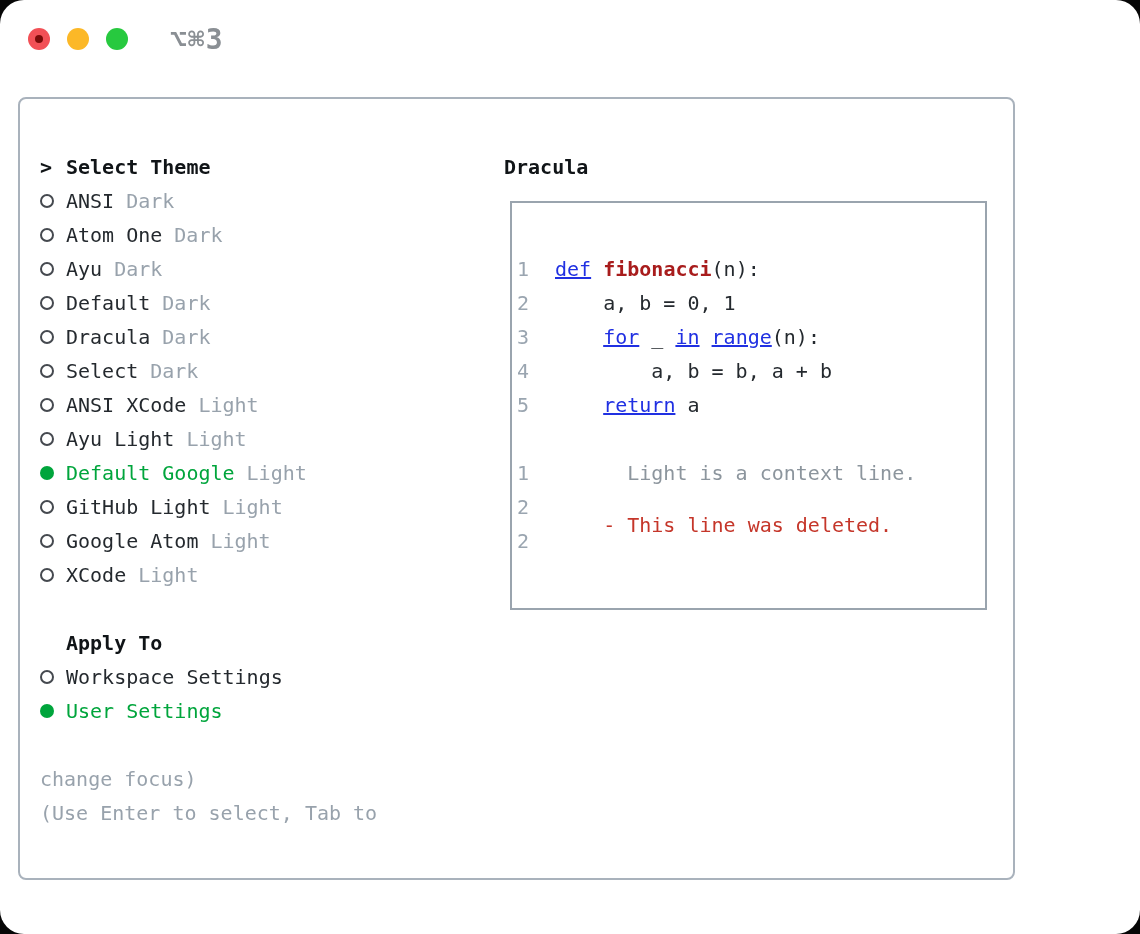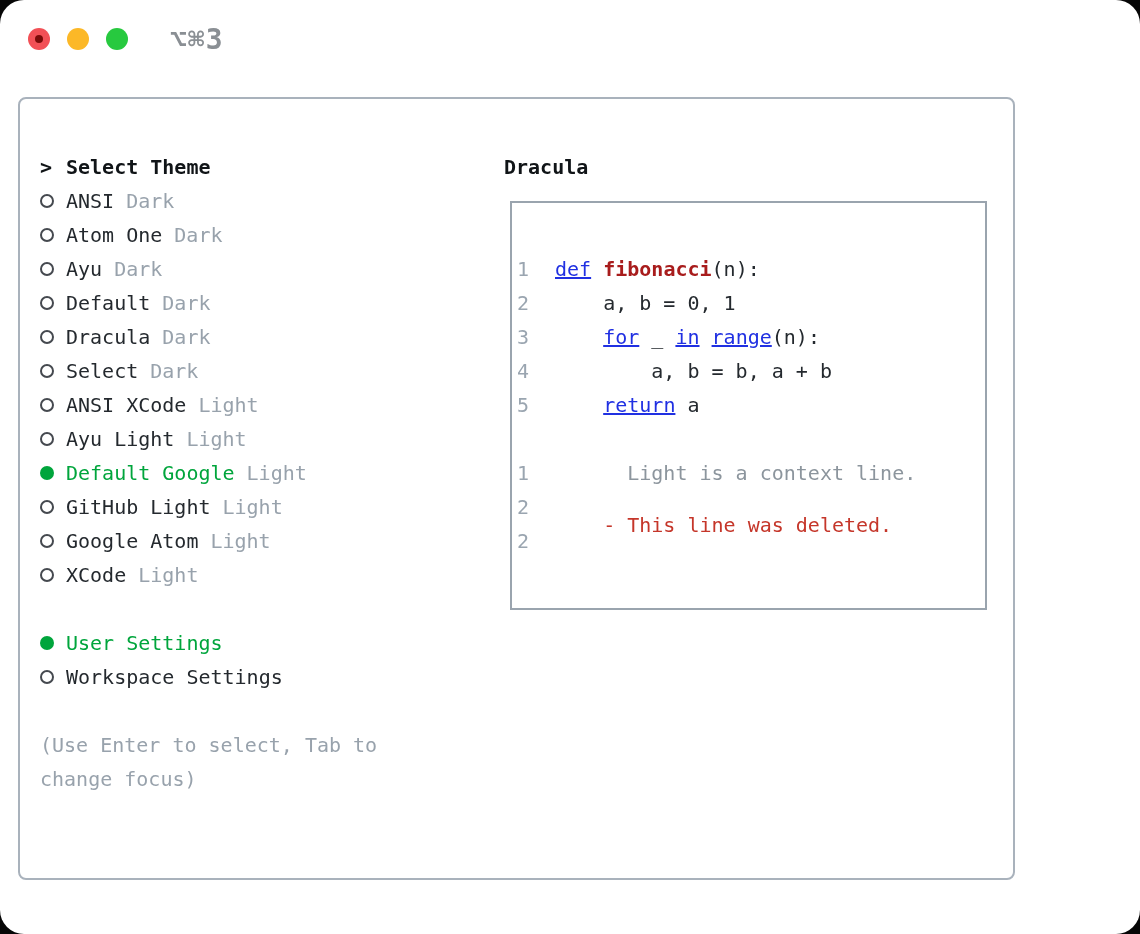--- a/index.html
+++ b/index.html
@@ -69,27 +69,31 @@
           <div class="trow"><span class="marker"><span class="dot"></span></span><span class="tname">Dracula</span><span class="tvariant">Dark</span></div>
           <div class="trow"><span class="marker"><span class="dot"></span></span><span class="tname">Select</span><span class="tvariant">Dark</span></div>
           <div class="trow"><span class="marker"><span class="dot"></span></span><span class="tname">ANSI XCode</span><span class="tvariant">Light</span></div>
           <div class="trow"><span class="marker"><span class="dot"></span></span><span class="tname">Ayu Light</span><span class="tvariant">Light</span></div>
           <div class="trow"><span class="marker"><span class="dot sel"></span></span><span class="tname sel">Default Google</span><span class="tvariant">Light</span></div>
           <div class="trow"><span class="marker"><span class="dot"></span></span><span class="tname">GitHub Light</span><span class="tvariant">Light</span></div>
           <div class="trow"><span class="marker"><span class="dot"></span></span><span class="tname">Google Atom</span><span class="tvariant">Light</span></div>
           <div class="trow"><span class="marker"><span class="dot"></span></span><span class="tname">XCode</span><span class="tvariant">Light</span></div>
         </div>
       <div class="spacer"></div>
+      <div class="trow">
+        <span class="marker"></span>
+        <span class="hdr">Apply To</span>
+      </div>
       <div id="apply-options">
+          <div class="trow"><span class="marker"><span class="dot"></span></span><span class="tname">Workspace Settings</span></div>
           <div class="trow"><span class="marker"><span class="dot sel"></span></span><span class="tname sel">User Settings</span></div>
-          <div class="trow"><span class="marker"><span class="dot"></span></span><span class="tname">Workspace Settings</span></div>
         </div>
       <div class="spacer"></div>
+      <div class="hint">change focus)</div>
       <div class="hint">(Use Enter to select, Tab to</div>
-      <div class="hint">change focus)</div>
     </div>
 
     <div class="preview-header">Dracula</div>
 
     <div class="preview-box">
       <div class="code" id="code">
           <div class="pline"><span class="lnum">1</span><span class="seg-kw">def</span><span class="seg-pl"> </span><span class="seg-fn">fibonacci</span><span class="seg-pl">(n):</span></div>
           <div class="pline"><span class="lnum">2</span><span class="seg-pl">    a, b = 0, 1</span></div>
           <div class="pline"><span class="lnum">3</span><span class="seg-pl">    </span><span class="seg-kw">for</span><span class="seg-pl"> _ </span><span class="seg-kw">in</span><span class="seg-pl"> </span><span class="seg-kw">range</span><span class="seg-pl">(n):</span></div>
           <div class="pline"><span class="lnum">4</span><span class="seg-pl">        a, b = b, a + b</span></div>

